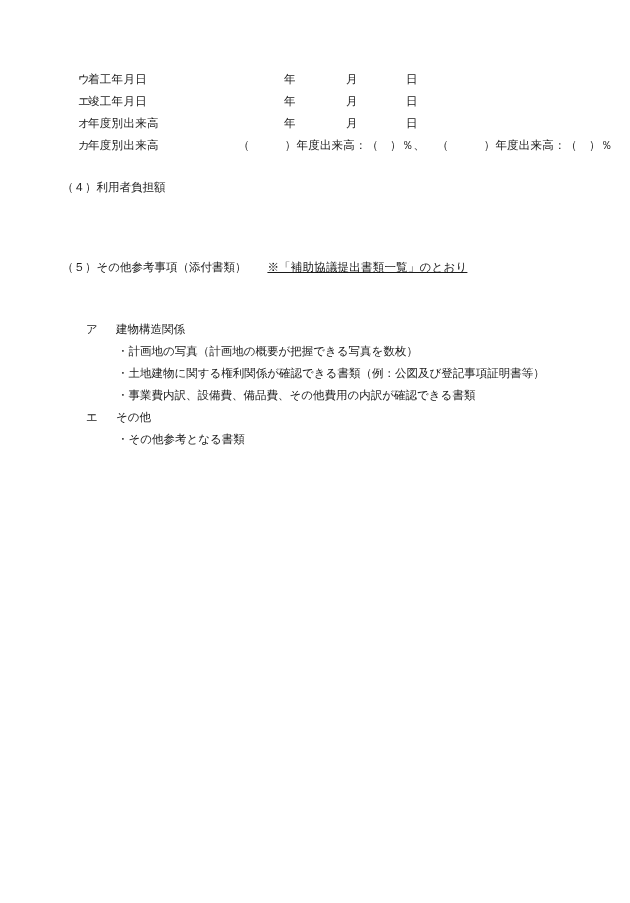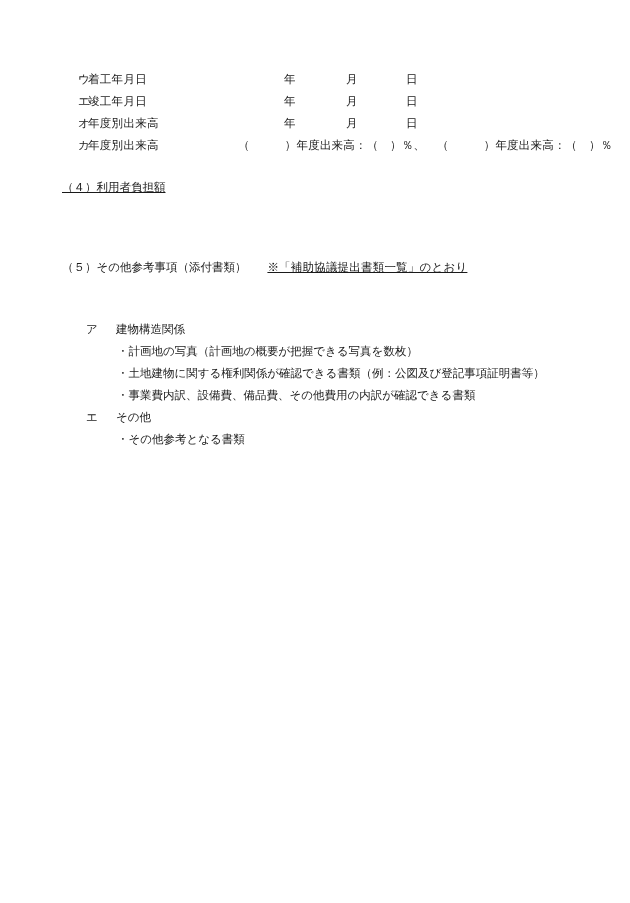--- a/index.html
+++ b/index.html
@@ -66,21 +66,20 @@
   
   .section {
     font-size: 11.5px;
     margin-top: 0;
     white-space: nowrap;
   }
   .sec-4 {
     position: absolute;
     left: 0;
     top: 108px;
-    text-decoration: underline;
   }
   .sec-5 {
     position: absolute;
     left: 0;
     top: 188px;
   }
   .sec-note {
     margin-left: 18px;
     letter-spacing: 0.2px;
     text-decoration: underline;

